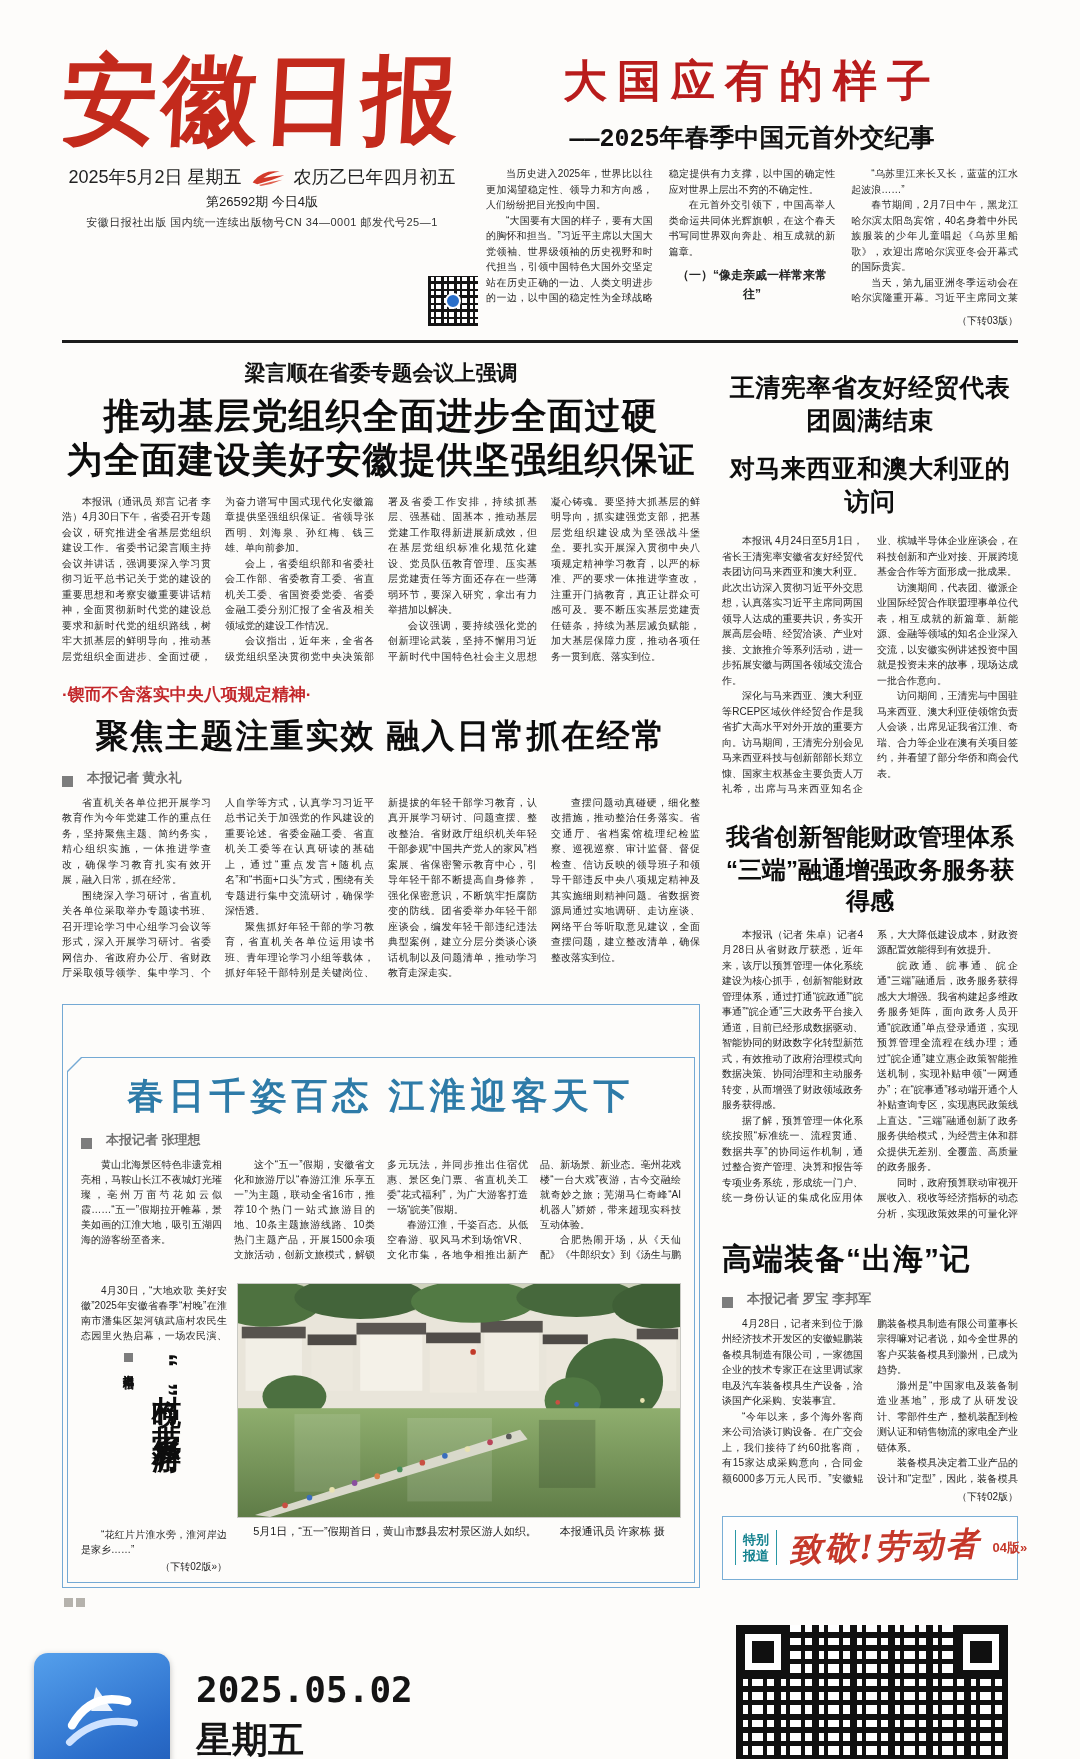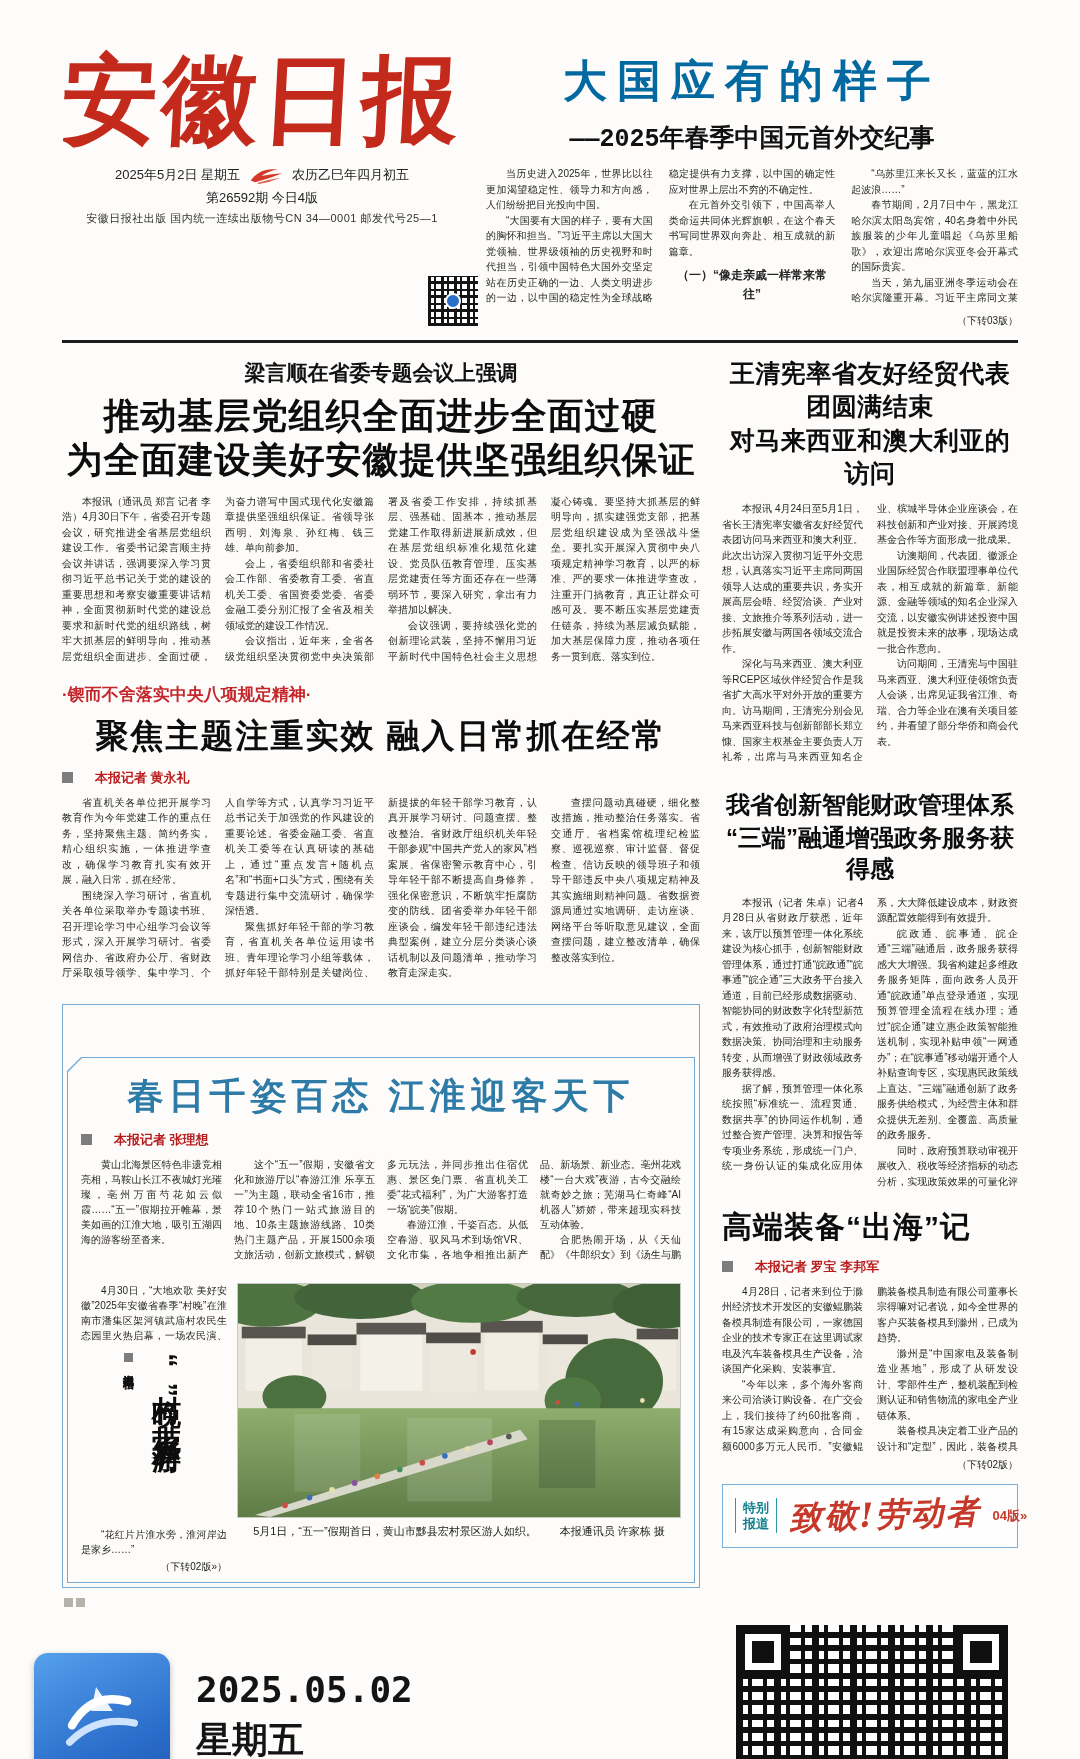--- a/index.html
+++ b/index.html
@@ -3,50 +3,50 @@
 <meta charset="utf-8">
 <style>
   html,body{margin:0;padding:0;}
   body{width:1080px;background:#ffffff;font-family:"Liberation Sans",sans-serif;color:#262626;}
   .page{position:relative;width:1080px;height:1759px;background:#fdfcfa;overflow:hidden;}
 
   
   .masthead-row{display:flex;gap:24px;padding:50px 62px 0 62px;}
   .masthead{width:400px;position:relative;flex:none;}
   .masthead-title{font-family:"DejaVu Serif",serif;font-weight:900;font-size:96px;line-height:1.05;color:#c32a1c;letter-spacing:4px;transform:skewX(-3deg);white-space:nowrap;}
-  .date-row{margin-top:14px;display:flex;align-items:center;justify-content:center;gap:8px;font-size:13px;color:#222;}
+  .date-row{margin-top:14px;display:flex;align-items:center;justify-content:center;gap:8px;font-size:18px;color:#222;}
   .issue-row{text-align:center;font-size:13px;margin-top:4px;color:#222;}
   .pub-row{text-align:center;font-size:11px;margin-top:4px;color:#333;letter-spacing:.5px;}
   .swoosh{display:inline-block;width:36px;height:20px;}
   .qr-small{position:absolute;right:-16px;bottom:2px;width:50px;height:50px;background:
      repeating-linear-gradient(90deg,#151515 0 3px,transparent 3px 6px,#151515 6px 8px,transparent 8px 13px),
      repeating-linear-gradient(0deg,#151515 0 3px,#fff 3px 7px,#151515 7px 9px,#fff 9px 14px);}
   .qr-small .dot{position:absolute;inset:17px;background:#2a6fc9;border-radius:50%;border:2px solid #fff;}
 
   .top-article{flex:1;padding-top:2px;min-width:0;}
-  .top-title{font-size:44px;font-weight:900;text-align:center;letter-spacing:10px;margin:0;color:#0369a1;}
+  .top-title{font-size:44px;font-weight:900;text-align:center;letter-spacing:10px;margin:0;color:#b91c1c;}
   .top-subtitle{font-family:Liberation Mono, monospace;font-size:25px;font-weight:700;text-align:center;margin:10px 0 12px;color:#111;}
   .cols{text-align:justify;}
   .cols p{margin:0;text-indent:2em;}
   .top-body{column-count:3;column-gap:16px;height:146px;overflow:hidden;font-size:10px;line-height:1.55;}
   .subhead{font-weight:bold;text-indent:0 !important;text-align:center;margin:7px 0 !important;font-size:12px;}
   .jump{text-align:right;font-size:10px;color:#222;margin-top:2px;}
 
   .rule{border-top:3px solid #1c1c1c;margin:12px 62px 0 62px;}
 
   
   .grid{display:grid;grid-template-columns:638px 296px;column-gap:22px;padding:12px 62px 0 62px;}
 
   .kicker{text-align:center;font-size:21px;font-family:"DejaVu Serif",serif;font-weight:700;margin:4px 0 8px;color:#111;}
   .big-head{font-size:36px;text-align:center;font-weight:900;margin:2px 0;letter-spacing:1px;color:#0d0d0d;line-height:1.18;}
   .lead-body{margin-top:12px;column-count:4;column-gap:14px;height:175px;overflow:hidden;font-size:10px;line-height:1.55;}
 
   .red-kicker{color:#c3272b;font-weight:bold;font-size:17px;margin:14px 0 2px;}
   .focus-head{font-size:33px;text-align:center;font-weight:900;margin:8px 0 10px;letter-spacing:2px;color:#0d0d0d;}
-  .byline{display:flex;align-items:center;gap:22px;font-weight:bold;font-size:13px;margin:2px 0 8px;color:#b91c1c;}
+  .byline{display:flex;align-items:flex-end;gap:14px;font-weight:bold;font-size:13px;margin:2px 0 8px;color:#737373;}
   .sq{width:11px;height:11px;background:#7d7d7d;flex:none;}
   .focus-body{column-count:4;column-gap:14px;height:195px;overflow:hidden;font-size:10px;line-height:1.55;}
 
   
   .feature-box{margin-top:14px;border:1px solid #74a9d4;padding:4px;position:relative;background:#fdfcfa;}
   .feature-inner{border:1px solid #74a9d4;padding:10px 13px 8px;position:relative;margin-top:48px;}
   .curl{position:absolute;left:-2px;top:-2px;width:0;height:0;border-top:16px solid #fdfcfa;border-right:16px solid transparent;filter:drop-shadow(1px 1px 0 #74a9d4);}
   .feature-title{color:#2e7ba8;font-size:36px;font-weight:900;text-align:center;letter-spacing:5px;margin:4px 0 10px;}
   .feature-body{column-count:4;column-gap:12px;height:118px;overflow:hidden;font-size:10px;line-height:1.5;}
   .feature-bottom{display:grid;grid-template-columns:146px 1fr;gap:10px;margin-top:8px;}
@@ -57,21 +57,21 @@
   .v-title{writing-mode:vertical-rl;font-size:29px;font-weight:900;letter-spacing:5px;color:#0d0d0d;}
   .v-byline{writing-mode:vertical-rl;font-size:11px;font-weight:bold;color:#111;display:flex;align-items:center;gap:4px;}
   .v-byline .sq{width:9px;height:9px;}
   .photo-wrap{margin:0;}
   .photo{height:233px;border:1px solid #c9c9c4;overflow:hidden;}
   .photo svg{display:block;width:100%;height:100%;}
   figcaption{font-size:11px;text-align:center;margin-top:6px;color:#222;}
   .credit{margin-left:20px;}
 
   
-  .visit-head{font-size:25px;text-align:center;font-weight:900;margin:2px 0;letter-spacing:.5px;color:#0d0d0d;line-height:1.3;}
+  .visit-head{font-size:25px;text-align:center;font-weight:900;margin:16px 0;letter-spacing:.5px;color:#0d0d0d;line-height:1.3;}
   .visit-body{column-count:2;column-gap:14px;height:272px;overflow:hidden;font-size:10px;line-height:1.55;margin-top:12px;}
   .fiscal{margin-top:16px;}
   .fiscal-head{font-size:24px;text-align:center;font-weight:900;margin:2px 0;color:#0d0d0d;line-height:1.3;}
   .fiscal-body{column-count:2;column-gap:14px;height:296px;overflow:hidden;font-size:10px;line-height:1.55;margin-top:10px;}
   .equip{margin-top:16px;}
   .equip-head{font-size:30px;font-weight:900;margin:2px 0 10px;color:#0d0d0d;letter-spacing:1px;}
   .equip-body{column-count:2;column-gap:14px;height:172px;overflow:hidden;font-size:10px;line-height:1.55;}
 
   .banner{margin-top:12px;border:1px solid #79aed6;height:62px;display:flex;align-items:center;padding:0 12px;gap:12px;background:#fefefe;}
   .banner-label{color:#12818e;font-weight:bold;font-size:13px;width:32px;line-height:1.2;text-align:center;border-left:1px solid #2a98a5;border-right:1px solid #2a98a5;padding:2px 4px;flex:none;}

